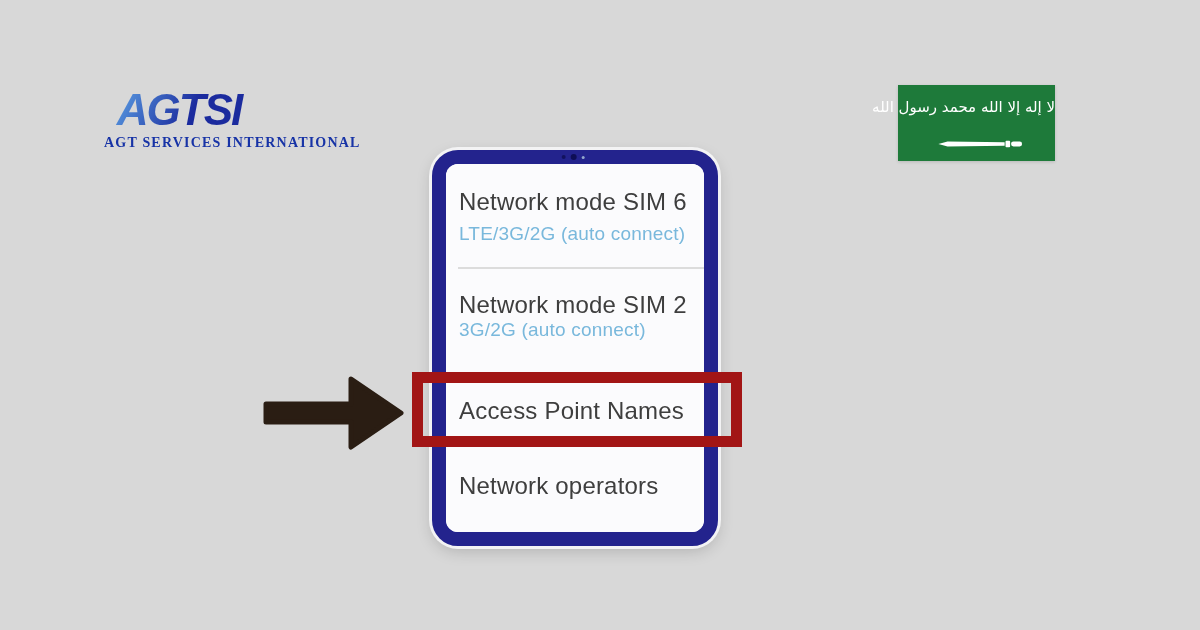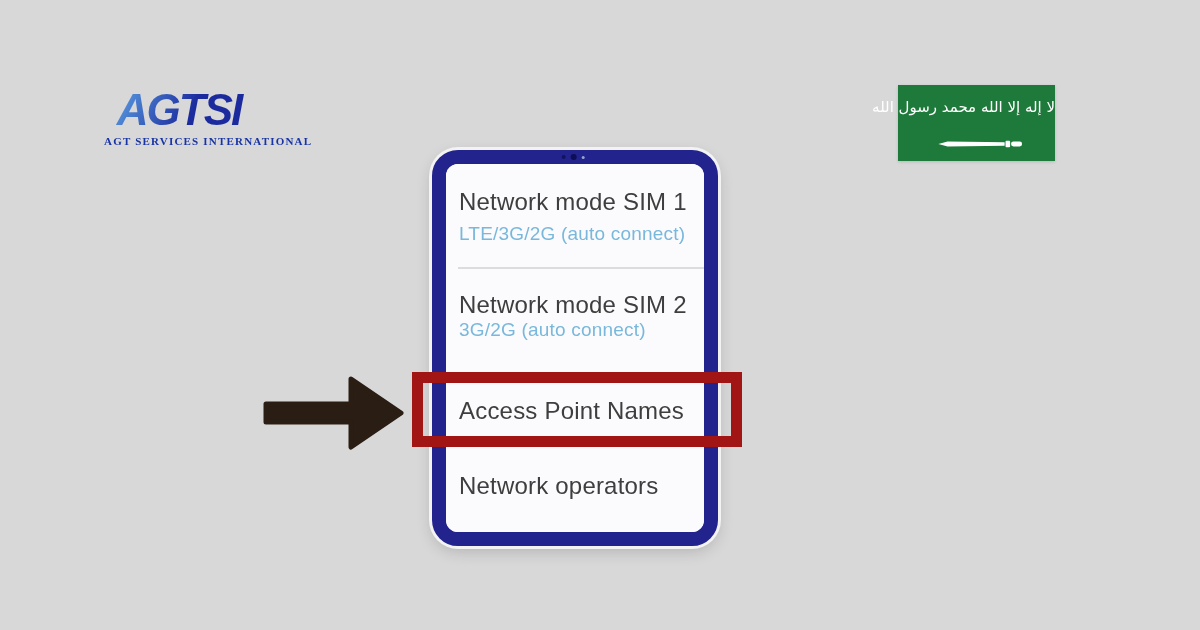--- a/index.html
+++ b/index.html
@@ -16,21 +16,21 @@
   
   .brand{position:absolute;left:104px;top:88px;width:150px;text-align:center}
   .brand-word{
     font-size:44px;font-weight:800;font-style:italic;letter-spacing:-2px;line-height:1;
     background:linear-gradient(118deg,var(--c-logo-light-blue) 18%,var(--c-logo-dark-blue) 58%);
     -webkit-background-clip:text;background-clip:text;color:transparent;
     -webkit-text-fill-color:transparent;
   }
   .brand-tagline{
     margin-top:3px;font-family:"Liberation Serif",serif;font-weight:700;
-    font-size:11px;letter-spacing:1.2px;color:var(--c-tagline-blue);white-space:nowrap;
+    font-size:14px;letter-spacing:1.2px;color:var(--c-tagline-blue);white-space:nowrap;
   }
 
   
   .flag{position:absolute;left:898px;top:85px;width:157px;height:76px;
     background:var(--c-flag-green);box-shadow:0 1px 3px rgba(0,0,0,.15)}
   .flag-script{
     position:absolute;top:14px;left:0;right:0;text-align:right;
     font-family:"DejaVu Sans",sans-serif;color:#fff;font-size:15px;line-height:1.1;
     direction:rtl;white-space:nowrap;
   }
@@ -94,21 +94,21 @@
   <div class="phone">
     <div class="camera-row">
       <span class="cam-dot d1"></span>
       <span class="cam-dot d2"></span>
       <span class="cam-dot d3"></span>
     </div>
 
     <div class="screen">
 
       <div class="menu-item item-1">
-        <div class="menu-label">Network mode SIM 1</div>
+        <div class="menu-label">Network mode SIM 6</div>
         <div class="menu-value">LTE/3G/2G (auto connect)</div>
       </div>
 
       <div class="divider divider-1"></div>
 
       <div class="menu-item item-2">
         <div class="menu-label">Network mode SIM 2</div>
         <div class="menu-value">3G/2G (auto connect)</div>
       </div>
 

